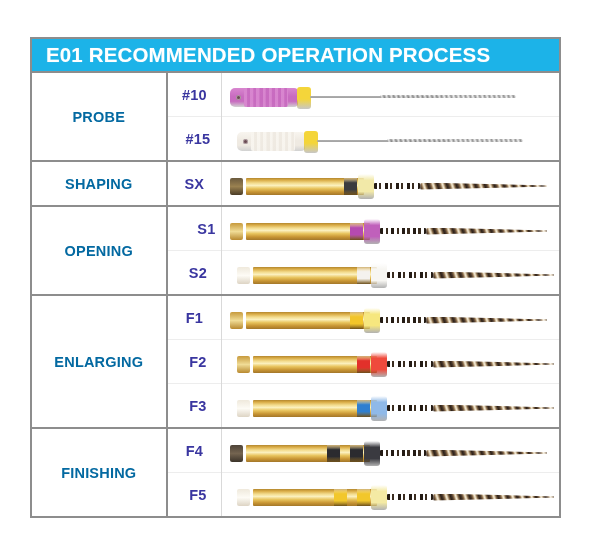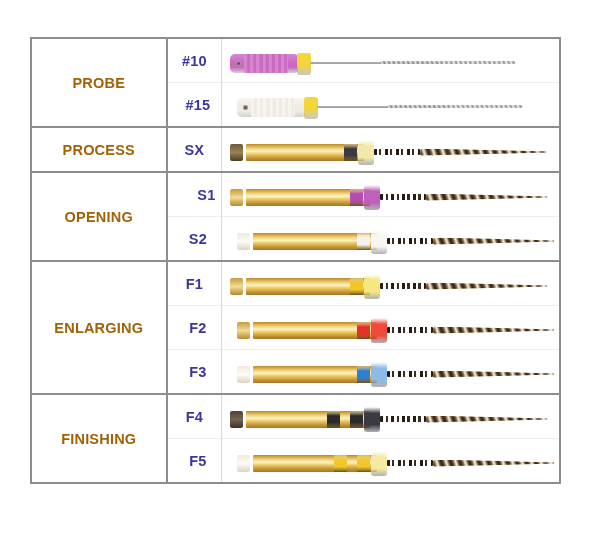--- a/index.html
+++ b/index.html
@@ -72,21 +72,21 @@
   td.stage-cell {
     border-right: 2px solid #8d8d8d;
     text-align: center;
   }
   td.size-cell {
     border-right: 1px solid #d9d9d9;
     text-align: center;
   }
 
   .stage-label {
-    color: #a16207;
+    color: #0369a1;
     font-size: 14.5px;
     font-weight: bold;
     letter-spacing: 0.2px;
     white-space: nowrap;
   }
   .size-label {
     color: #3a36a0;
     font-size: 14.5px;
     font-weight: bold;
     letter-spacing: 0.2px;
@@ -205,20 +205,23 @@
     top: 14px;
     height: 7px;
     border-radius: 2px;
   }
 </style>
 </head>
 <body>
 
 <div id="chart-root">
 
+  <div class="title-bar">
+    <span class="title-text">E01 RECOMMENDED OPERATION PROCESS</span>
+  </div>
 
   <table class="proc-table">
     <colgroup>
       <col class="c-stage">
         <col class="c-size">
         <col class="c-file">
     </colgroup>
     <tbody>
         <tr class="group-start first-row">
           <td class="stage-cell" rowspan="2" style="height: 86px;"><span class="stage-label">PROBE</span></td>
@@ -245,21 +248,21 @@
                 <div class="hf-ribs" style="background: repeating-linear-gradient(90deg, rgb(248, 245, 239) 0px, rgb(248, 245, 239) 2.5px, rgb(239, 234, 226) 3.6px, rgb(239, 234, 226) 6.2px); opacity: 0.95;"></div>
                 <div class="hf-dot"></div>
                 <div class="hf-stop" style="background: linear-gradient(rgb(244, 213, 58) 0%, rgb(244, 213, 58) 55%, rgba(0, 0, 0, 0.22) 100%);"></div>
                 <div class="hf-shaft"></div>
                 <div class="hf-spiral" style="background: repeating-linear-gradient(74deg, rgb(138, 138, 138) 0px, rgb(189, 189, 189) 1.2px, rgb(239, 239, 239) 2.2px, rgb(189, 189, 189) 3.2px, rgb(125, 125, 125) 4.6px); opacity: 0.85;"></div>
               </div>
             </div>
           </td>
         </tr>
         <tr class="group-start">
-          <td class="stage-cell" rowspan="1" style="height: 43px;"><span class="stage-label">PROCESS</span></td>
+          <td class="stage-cell" rowspan="1" style="height: 43px;"><span class="stage-label">SHAPING</span></td>
           <td class="size-cell" style="height: 43px;"><span class="size-label">SX</span></td>
           <td class="file-cell" style="height: 43px;">
             <div class="file-cell-inner" style="height: 43px;">
               <div class="instrument">
                 <div class="rf-butt" style="background: linear-gradient(rgb(107, 90, 62), rgb(154, 129, 80), rgb(74, 60, 38));"></div>
                 <div class="rf-shank" style="width: 118px;"></div>
                 <div class="rf-band" style="width: 13px; left: 114px; background: linear-gradient(rgba(255, 255, 255, 0.35) 0%, rgb(59, 59, 63) 28%, rgb(59, 59, 63) 68%, rgba(0, 0, 0, 0.35) 100%);"></div>
                 <div class="rf-stop" style="left: 128px; background: linear-gradient(rgba(255, 255, 255, 0.4) 0%, rgb(242, 233, 168) 25%, rgb(242, 233, 168) 70%, rgba(0, 0, 0, 0.3) 100%);"></div>
                 <div class="rf-striped" style="left: 144px; width: 46px; background: repeating-linear-gradient(90deg, rgb(36, 27, 20) 0px, rgb(36, 27, 20) 3px, rgba(255, 255, 255, 0) 3px, rgba(255, 255, 255, 0) 5.5px, rgb(58, 44, 31) 5.5px, rgb(58, 44, 31) 7.5px, rgba(255, 255, 255, 0) 7.5px, rgba(255, 255, 255, 0) 11px);"></div>
                 <div class="rf-spiral" style="left: 190px; width: 127px; background: repeating-linear-gradient(72deg, rgb(45, 33, 25) 0px, rgb(74, 56, 42) 1.6px, rgb(141, 111, 78) 3.1px, rgb(216, 198, 166) 4.3px, rgb(242, 233, 216) 5.1px, rgb(216, 198, 166) 6px, rgb(122, 95, 66) 7.4px, rgb(45, 33, 25) 9px); clip-path: polygon(0px 0px, 100% 42%, 100% 58%, 0px 100%);"></div>

